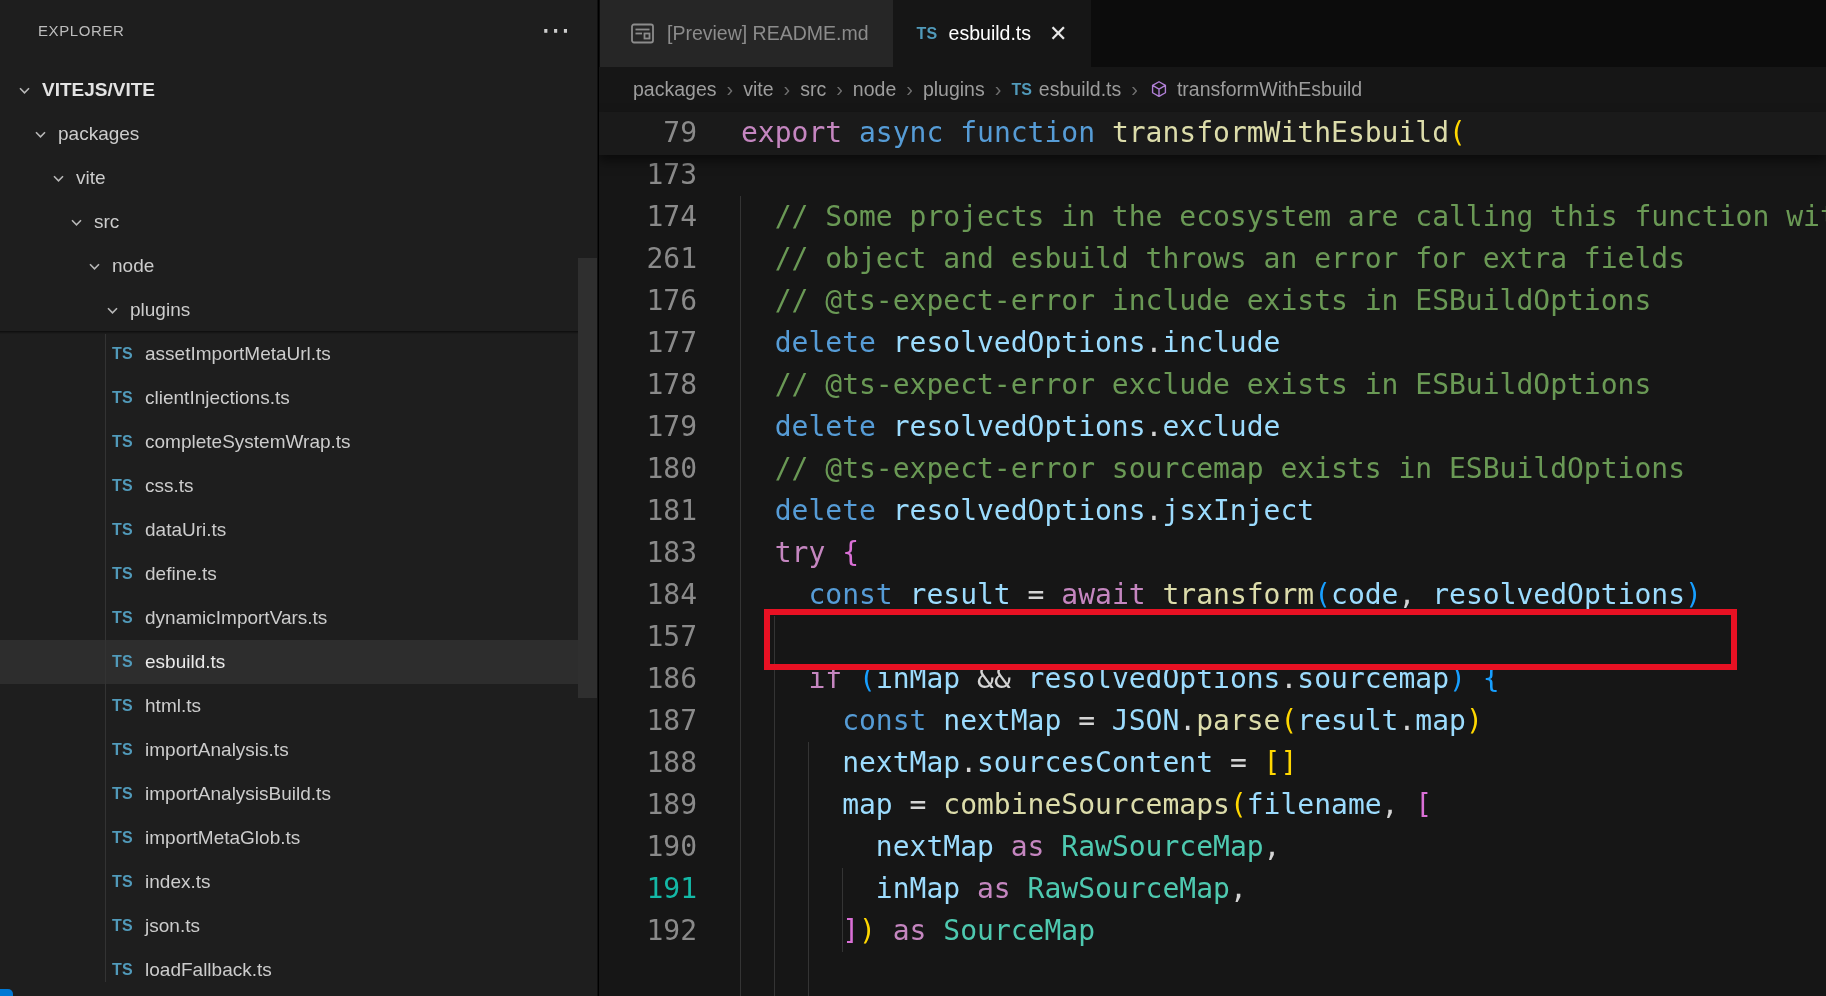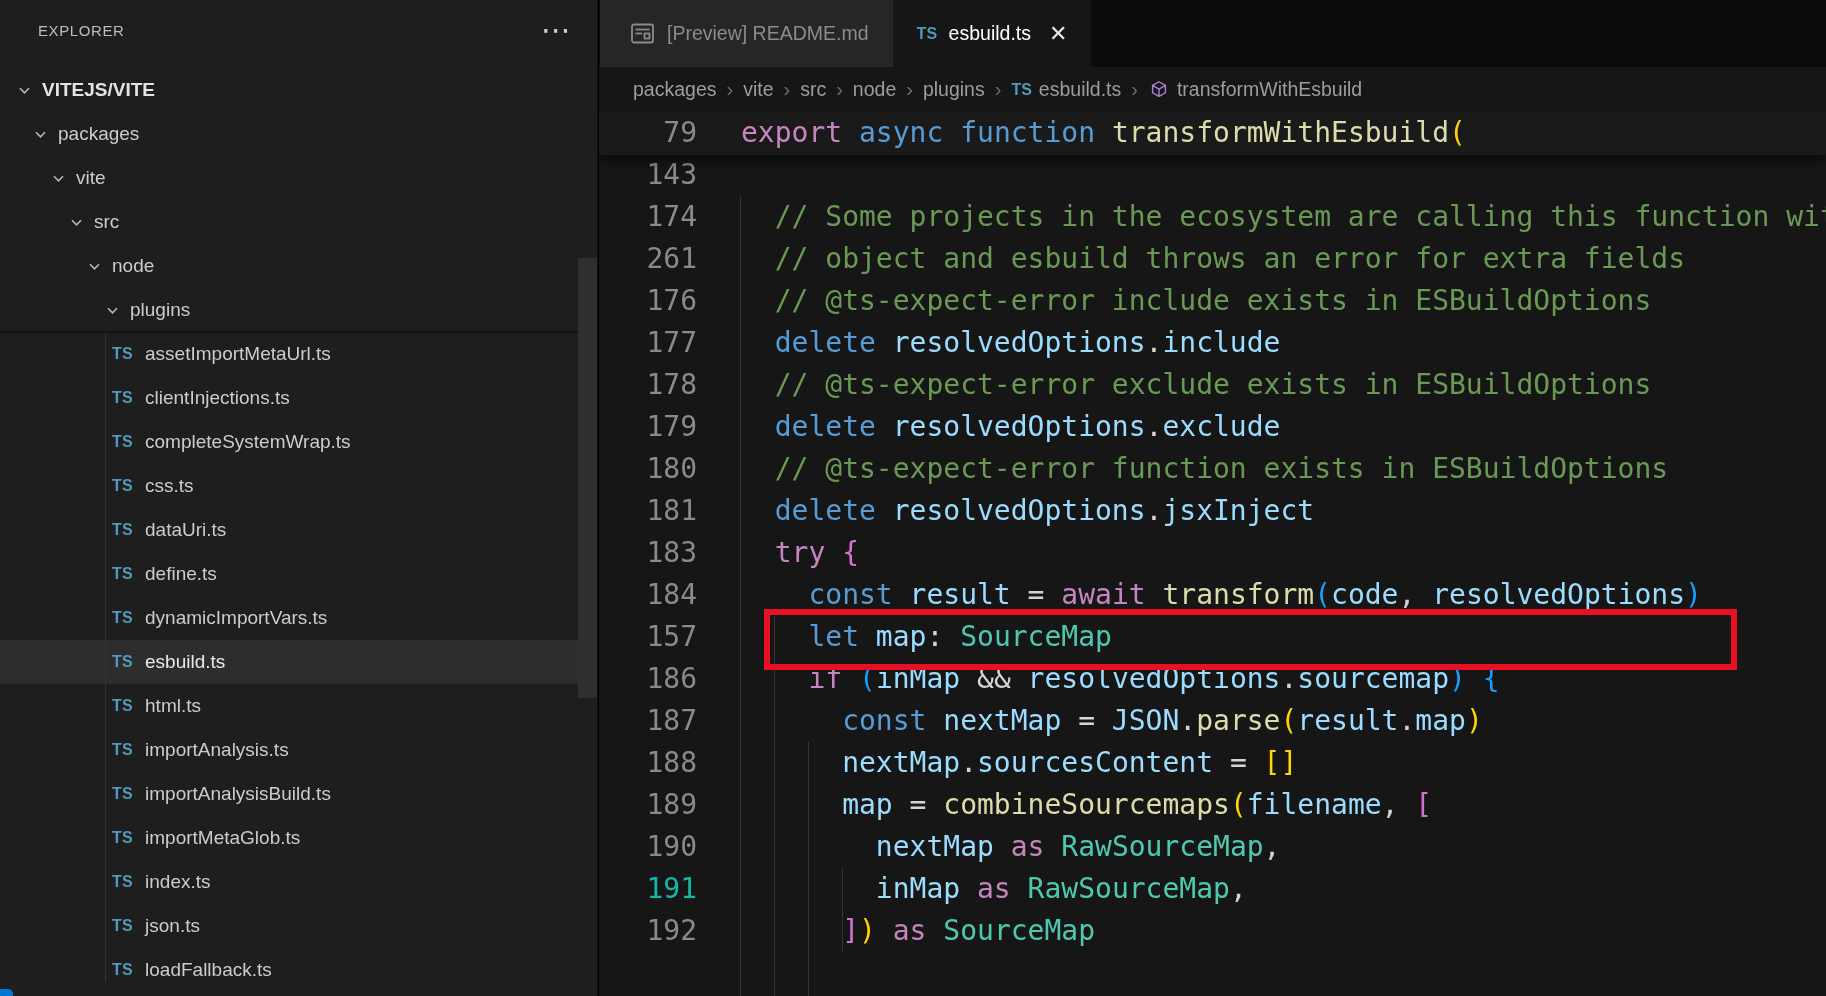--- a/index.html
+++ b/index.html
@@ -224,32 +224,32 @@
 
   <div class="guide" style="left:141px;top:196px;height:800px;"></div>
   <div class="guide" style="left:175px;top:616px;height:380px;"></div>
   <div class="guide" style="left:209px;top:742px;height:254px;"></div>
   <div class="guide" style="left:243px;top:868px;height:84px;"></div>
 
   <div class="sticky code-font" id="sticky">
       <div class="line"><span class="lnum" style="color: rgb(138, 138, 138);">79</span><span class="ltxt"><span style="color: rgb(197, 134, 192);">export</span><span style="color: rgb(86, 156, 214);"> async</span><span style="color: rgb(86, 156, 214);"> function</span><span style="color: rgb(220, 220, 170);"> transformWithEsbuild</span><span style="color: rgb(255, 215, 0);">(</span></span></div>
     </div>
   <div class="lines code-font" id="lines">
-      <div class="line"><span class="lnum" style="color: rgb(138, 138, 138);">143</span><span class="ltxt"></span></div>
+      <div class="line"><span class="lnum" style="color: rgb(138, 138, 138);">173</span><span class="ltxt"></span></div>
       <div class="line"><span class="lnum" style="color: rgb(138, 138, 138);">174</span><span class="ltxt"><span style="color: rgb(106, 153, 85);">  // Some projects in the ecosystem are calling this function with</span></span></div>
       <div class="line"><span class="lnum" style="color: rgb(138, 138, 138);">261</span><span class="ltxt"><span style="color: rgb(106, 153, 85);">  // object and esbuild throws an error for extra fields</span></span></div>
       <div class="line"><span class="lnum" style="color: rgb(138, 138, 138);">176</span><span class="ltxt"><span style="color: rgb(106, 153, 85);">  // @ts-expect-error include exists in ESBuildOptions</span></span></div>
       <div class="line"><span class="lnum" style="color: rgb(138, 138, 138);">177</span><span class="ltxt"><span style="color: rgb(86, 156, 214);">  delete</span><span style="color: rgb(156, 220, 254);"> resolvedOptions</span><span style="color: rgb(212, 212, 212);">.</span><span style="color: rgb(156, 220, 254);">include</span></span></div>
       <div class="line"><span class="lnum" style="color: rgb(138, 138, 138);">178</span><span class="ltxt"><span style="color: rgb(106, 153, 85);">  // @ts-expect-error exclude exists in ESBuildOptions</span></span></div>
       <div class="line"><span class="lnum" style="color: rgb(138, 138, 138);">179</span><span class="ltxt"><span style="color: rgb(86, 156, 214);">  delete</span><span style="color: rgb(156, 220, 254);"> resolvedOptions</span><span style="color: rgb(212, 212, 212);">.</span><span style="color: rgb(156, 220, 254);">exclude</span></span></div>
-      <div class="line"><span class="lnum" style="color: rgb(138, 138, 138);">180</span><span class="ltxt"><span style="color: rgb(106, 153, 85);">  // @ts-expect-error function exists in ESBuildOptions</span></span></div>
+      <div class="line"><span class="lnum" style="color: rgb(138, 138, 138);">180</span><span class="ltxt"><span style="color: rgb(106, 153, 85);">  // @ts-expect-error sourcemap exists in ESBuildOptions</span></span></div>
       <div class="line"><span class="lnum" style="color: rgb(138, 138, 138);">181</span><span class="ltxt"><span style="color: rgb(86, 156, 214);">  delete</span><span style="color: rgb(156, 220, 254);"> resolvedOptions</span><span style="color: rgb(212, 212, 212);">.</span><span style="color: rgb(156, 220, 254);">jsxInject</span></span></div>
       <div class="line"><span class="lnum" style="color: rgb(138, 138, 138);">183</span><span class="ltxt"><span style="color: rgb(197, 134, 192);">  try</span><span style="color: rgb(218, 112, 214);"> {</span></span></div>
       <div class="line"><span class="lnum" style="color: rgb(138, 138, 138);">184</span><span class="ltxt"><span style="color: rgb(86, 156, 214);">    const</span><span style="color: rgb(156, 220, 254);"> result</span><span style="color: rgb(212, 212, 212);"> =</span><span style="color: rgb(197, 134, 192);"> await</span><span style="color: rgb(220, 220, 170);"> transform</span><span style="color: rgb(23, 159, 255);">(</span><span style="color: rgb(156, 220, 254);">code</span><span style="color: rgb(212, 212, 212);">,</span><span style="color: rgb(156, 220, 254);"> resolvedOptions</span><span style="color: rgb(23, 159, 255);">)</span></span></div>
-      <div class="line"><span class="lnum" style="color: rgb(138, 138, 138);">157</span><span class="ltxt"><span style="color: rgb(86, 156, 214);">    let</span><span style="color: rgb(156, 220, 254);"> map</span><span style="color: rgb(212, 212, 212);">:</span><span style="color: rgb(78, 201, 176);"> SourceMap</span></span></div>
+      <div class="line"><span class="lnum" style="color: rgb(138, 138, 138);">157</span></div>
       <div class="line"><span class="lnum" style="color: rgb(138, 138, 138);">186</span><span class="ltxt"><span style="color: rgb(197, 134, 192);">    if</span><span style="color: rgb(23, 159, 255);"> (</span><span style="color: rgb(156, 220, 254);">inMap</span><span style="color: rgb(212, 212, 212);"> &amp;&amp;</span><span style="color: rgb(156, 220, 254);"> resolvedOptions</span><span style="color: rgb(212, 212, 212);">.</span><span style="color: rgb(156, 220, 254);">sourcemap</span><span style="color: rgb(23, 159, 255);">)</span><span style="color: rgb(23, 159, 255);"> {</span></span></div>
       <div class="line"><span class="lnum" style="color: rgb(138, 138, 138);">187</span><span class="ltxt"><span style="color: rgb(86, 156, 214);">      const</span><span style="color: rgb(156, 220, 254);"> nextMap</span><span style="color: rgb(212, 212, 212);"> =</span><span style="color: rgb(156, 220, 254);"> JSON</span><span style="color: rgb(212, 212, 212);">.</span><span style="color: rgb(220, 220, 170);">parse</span><span style="color: rgb(255, 215, 0);">(</span><span style="color: rgb(156, 220, 254);">result</span><span style="color: rgb(212, 212, 212);">.</span><span style="color: rgb(156, 220, 254);">map</span><span style="color: rgb(255, 215, 0);">)</span></span></div>
       <div class="line"><span class="lnum" style="color: rgb(138, 138, 138);">188</span><span class="ltxt"><span style="color: rgb(156, 220, 254);">      nextMap</span><span style="color: rgb(212, 212, 212);">.</span><span style="color: rgb(156, 220, 254);">sourcesContent</span><span style="color: rgb(212, 212, 212);"> =</span><span style="color: rgb(255, 215, 0);"> []</span></span></div>
       <div class="line"><span class="lnum" style="color: rgb(138, 138, 138);">189</span><span class="ltxt"><span style="color: rgb(156, 220, 254);">      map</span><span style="color: rgb(212, 212, 212);"> =</span><span style="color: rgb(220, 220, 170);"> combineSourcemaps</span><span style="color: rgb(255, 215, 0);">(</span><span style="color: rgb(156, 220, 254);">filename</span><span style="color: rgb(212, 212, 212);">,</span><span style="color: rgb(218, 112, 214);"> [</span></span></div>
       <div class="line"><span class="lnum" style="color: rgb(138, 138, 138);">190</span><span class="ltxt"><span style="color: rgb(156, 220, 254);">        nextMap</span><span style="color: rgb(197, 134, 192);"> as</span><span style="color: rgb(78, 201, 176);"> RawSourceMap</span><span style="color: rgb(212, 212, 212);">,</span></span></div>
       <div class="line"><span class="lnum" style="color: #14b8a6;">191</span><span class="ltxt"><span style="color: rgb(156, 220, 254);">        inMap</span><span style="color: rgb(197, 134, 192);"> as</span><span style="color: rgb(78, 201, 176);"> RawSourceMap</span><span style="color: rgb(212, 212, 212);">,</span></span></div>
       <div class="line"><span class="lnum" style="color: rgb(138, 138, 138);">192</span><span class="ltxt"><span style="color: rgb(218, 112, 214);">      ]</span><span style="color: rgb(255, 215, 0);">)</span><span style="color: rgb(197, 134, 192);"> as</span><span style="color: rgb(78, 201, 176);"> SourceMap</span></span></div>
     </div>
 
   <div class="redbox"></div>

